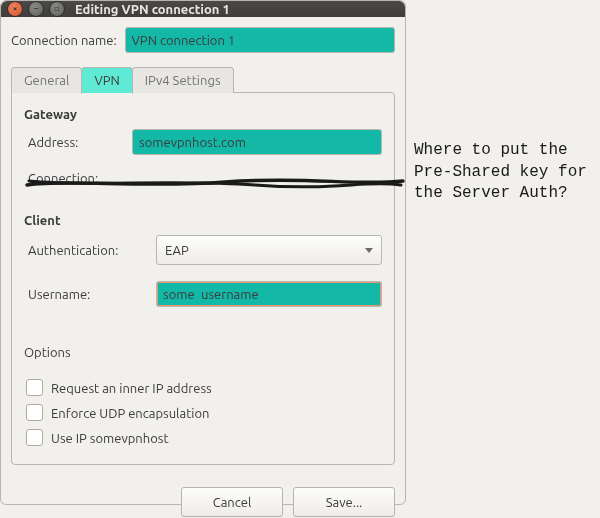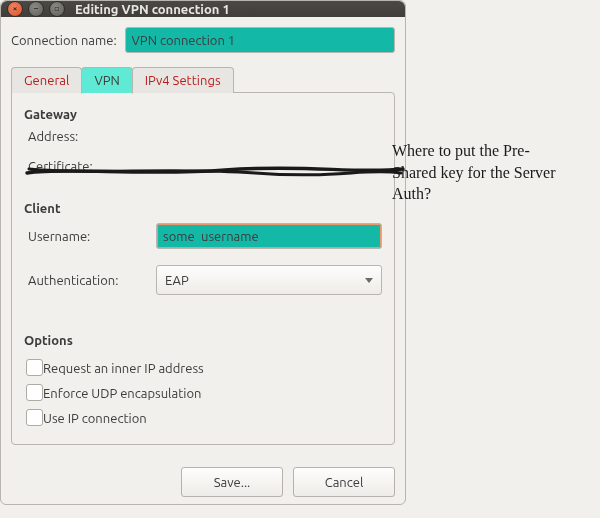--- a/index.html
+++ b/index.html
@@ -81,21 +81,21 @@
     gap:0;
     position: relative;
     z-index:2;
   }
   .tab {
     padding: 5px 12px 6px 12px;
     background:#e8e6e2;
     border:1px solid #b9b5af;
     border-bottom: none;
     border-radius:4px 4px 0 0;
-    color:#b91c1c;
+    color:#737373;
     cursor:pointer;
     margin-right:-1px;
   }
   .tab.active {
     background:#5eead4;
     color:#3c3c3c;
     border-bottom:1px solid #f2f0ed;
     margin-bottom:-1px;
   }
   .tabpanel {
@@ -145,22 +145,22 @@
     background:linear-gradient(#fdfdfc,#eeece8);
     display:flex; align-items:center;
     padding: 0 8px;
     justify-content:space-between;
     cursor:pointer;
   }
   .chev {
     width:0;height:0;border-left:4px solid transparent;border-right:4px solid transparent;border-top:5px solid #6c6a65;
   }
 
-  .options { margin-top: 8px; margin-bottom: 8px; font-weight:bold; }
-  .chk-row { display:flex; align-items:center; gap:0; padding:4px 2px; }
+  .options { margin-top: 8px; margin-bottom: 16px; font-weight:normal; }
+  .chk-row { display:flex; align-items:center; gap:8px; padding:4px 2px; }
   .chk {
     width:15px;height:15px;border:1px solid #aeaaa4;border-radius:3px;background:#fff;
   }
 
   .actions {
     display:flex; justify-content:flex-end; gap:10px;
     padding: 12px 10px 12px 10px;
     margin-top:auto;
   }
   .btn {
@@ -169,24 +169,24 @@
     border:1px solid #b6b2ac;
     border-radius:3px;
     background:linear-gradient(#fdfdfc,#eeece8);
     display:flex;align-items:center;justify-content:center;
     cursor:pointer;
     padding: 0 12px;
   }
 
   .annotation {
     position:absolute;
-    left: 392px;
+    left: 414px;
     top: 140px;
     width: 180px;
-    font-family: Liberation Serif, serif;
+    font-family: Liberation Mono, monospace;
     font-size: 16px;
     color:#1a1a1a;
     line-height:1.35;
   }
 
   .caret::after{
     content:"";
     display:inline-block;
     width:1px;height:15px;background:#3c3c3c;
     vertical-align:middle;
@@ -223,68 +223,69 @@
         <div class="tab">General</div>
         <div class="tab active">VPN</div>
         <div class="tab">IPv4 Settings</div>
       </div>
       <div class="tabpanel">
 
         <div class="section-title">Gateway</div>
 
         <div class="form-row">
           <div class="lbl">Address:</div>
+          <div class="field"><input type="text" value="somevpnhost.com" style=""></div>
         </div>
 
         <div class="form-row cert-row">
-          <div class="lbl cert-label">Certificate:</div>
+          <div class="lbl cert-label">Connection:</div>
           <svg class="strike" height="14" viewBox="0 0 380 14" preserveAspectRatio="none">
             <path d="M2 9 C 40 3, 120 12, 200 6 S 330 10, 378 5" stroke="#1a1a1a" stroke-width="3.4" fill="none" stroke-linecap="round"></path>
             <path d="M4 5 C 60 11, 150 3, 230 9 S 340 4, 376 9" stroke="#1a1a1a" stroke-width="3" fill="none" stroke-linecap="round"></path>
           </svg>
         </div>
 
         <div style="height:10px"></div>
         <div class="section-title">Client</div>
-
-        <div class="form-row indent">
-          <div class="lbl">Username:</div>
-          <div class="field" style="position:relative">
-            <input class="focused caret" type="text" value="some_username" style="">
-          </div>
-        </div>
 
         <div class="form-row indent">
           <div class="lbl">Authentication:</div>
           <div class="dropdown">
             <span>EAP</span>
             <span class="chev"></span>
           </div>
         </div>
 
+        <div class="form-row indent">
+          <div class="lbl">Username:</div>
+          <div class="field" style="position:relative">
+            <input class="focused caret" type="text" value="some_username" style="">
+          </div>
+        </div>
+
         <div style="height:14px"></div>
         <div class="options">Options</div>
 
         <div class="chk-row">
           <div class="chk"></div>
           <span>Request an inner IP address</span>
         </div>
         <div class="chk-row">
           <div class="chk"></div>
           <span>Enforce UDP encapsulation</span>
         </div>
         <div class="chk-row">
           <div class="chk"></div>
-          <span>Use IP connection</span>
+          <span>Use IP somevpnhost</span>
         </div>
 
       </div>
     </div>
 
   </div>
 
   <div class="actions">
+    <div class="btn">Cancel</div>
     <div class="btn">Save...</div>
-    <div class="btn">Cancel</div>
   </div>
 </div>
 
 <div class="annotation">Where to put the Pre-Shared key for the Server Auth?</div>
 
 </body></html>

